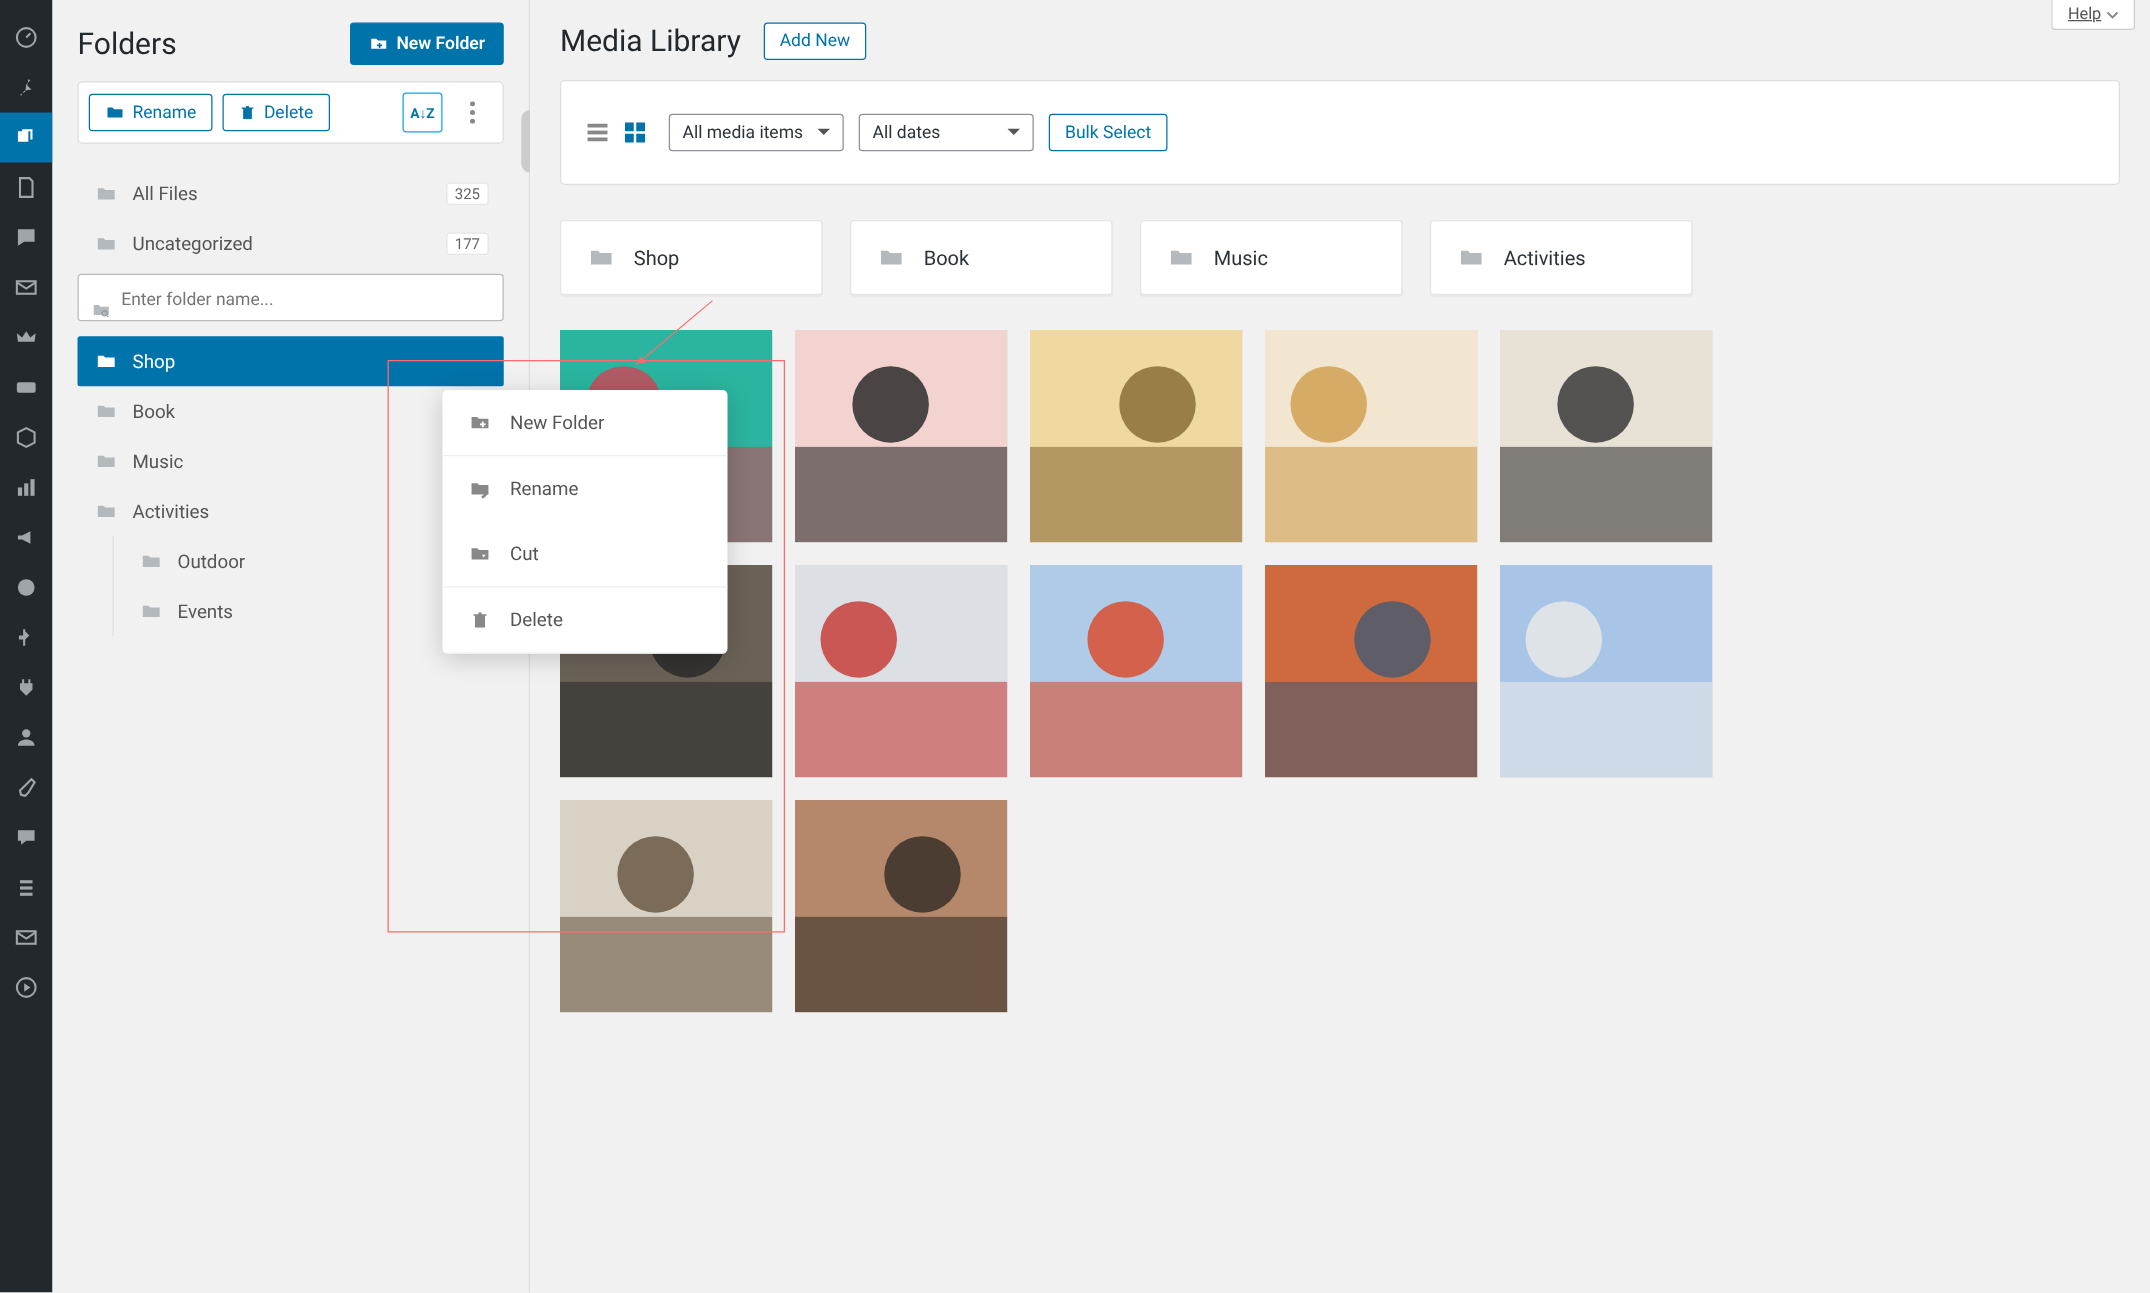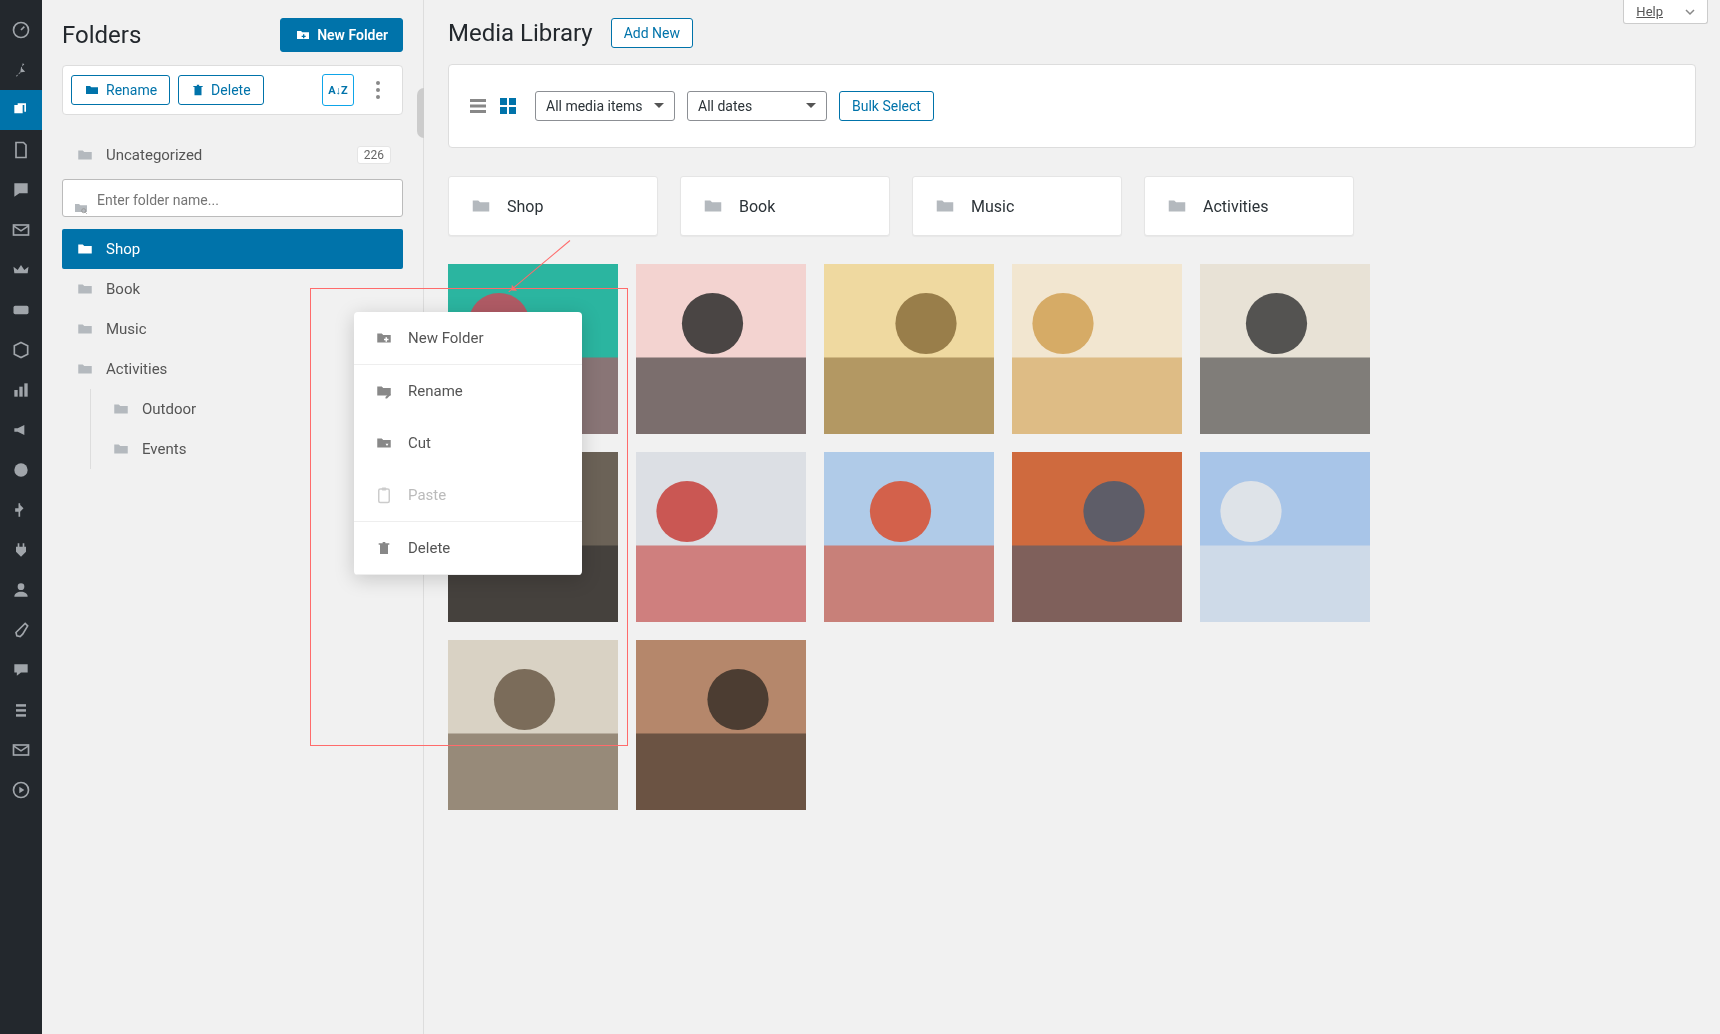--- a/index.html
+++ b/index.html
@@ -36,21 +36,21 @@
 
 .search-folder { display: flex; align-items: flex-end; border: 1px solid #bbb; border-radius: 3px; background: #fff; padding: 0 8px; height: 38px; margin-top: 4px; margin-bottom: 12px; }
 .search-folder input { border: none; outline: none; flex: 1; font-size: 14px; padding: 8px 6px; color: #555; }
 .search-folder .si { color: #b4b9be; width: 20px; display:flex; align-items:center; justify-content:center; }
 
 
 .drag-handle { position: absolute; right: -8px; top: 88px; width: 14px; height: 50px; background: #ccc; border-radius: 7px; cursor: ew-resize; }
 
 
 .main { flex: 1; padding: 18px 24px; background: #f1f1f1; overflow: auto; position: relative; }
-.help-tab { position: absolute; right: 12px; top: 0; background: #fff; border: 1px solid #ccc; border-top: none; padding: 4px 12px; font-size: 13px; color: #555; border-radius: 0 0 3px 3px; cursor: pointer; display: flex; align-items: center; gap: 22px; text-decoration: underline; }
+.help-tab { position: absolute; right: 12px; top: 0; background: #fff; border: 1px solid #ccc; border-top: none; padding: 4px 12px; font-size: 13px; color: #555; border-radius: 0 0 3px 3px; cursor: pointer; display: flex; align-items: center; gap: 4px; text-decoration: underline; }
 .main-header { display: flex; align-items: center; gap: 18px; margin-bottom: 16px; }
 .main-title { font-size: 24px; font-weight: 400; color: #23282d; }
 .filter-bar { background: #fff; border: 1px solid #ddd; border-radius: 4px; padding: 26px 14px; display: flex; align-items: center; gap: 12px; margin-bottom: 28px; }
 .view-toggle { display: flex; }
 .view-toggle .vt { width: 30px; height: 30px; display: flex; align-items: center; justify-content: center; color: #888; cursor: pointer; }
 .view-toggle .vt.active { color: #0073aa; }
 .select-box { border: 1px solid #8c8f94; border-radius: 3px; padding: 6px 30px 6px 10px; font-size: 14px; color: #2c3338; background: #fff; cursor: pointer; position: relative; min-width: 140px; }
 .select-box::after { content: ''; position: absolute; right: 10px; top: 50%; transform: translateY(-30%); border: 5px solid transparent; border-top-color: #555; }
 .search-wrap { margin-left: auto; display: flex; align-items: center; gap: 8px; }
 .search-wrap label { font-size: 14px; color: #2c3338; }
@@ -232,22 +232,31 @@
         </div>
     </div>
 
     <div class="folder-list">
       <div class="folder-item">
         <span class="fi-icon">
             <svg width="20" height="18" viewBox="0 0 24 24" fill="currentColor">
               <path d="M3 6h6l2 2h10v10H3z"></path>
             </svg>
           </span>
+        <span class="fi-label">All Files</span>
+        <span class="badge">325</span>
+      </div>
+      <div class="folder-item">
+        <span class="fi-icon">
+            <svg width="20" height="18" viewBox="0 0 24 24" fill="currentColor">
+              <path d="M3 6h6l2 2h10v10H3z"></path>
+            </svg>
+          </span>
         <span class="fi-label">Uncategorized</span>
-        <span class="badge">226</span>
+        <span class="badge">177</span>
       </div>
     </div>
 
     <div class="search-folder">
       <span class="si">
           <svg width="18" height="16" viewBox="0 0 24 24" fill="currentColor">
             <path d="M3 6h6l2 2h10v10H3z"></path>
             <circle cx="16" cy="16" r="3" fill="none" stroke="#999" stroke-width="1.5"></circle>
             <path d="M18.5 18.5l2 2" stroke="#999" stroke-width="1.5"></path>
           </svg>
@@ -333,29 +342,20 @@
           <span>Rename</span>
         </div>
         <div class="cm-item">
           <span class="cm-icon">
             <svg width="20" height="18" viewBox="0 0 24 24" fill="currentColor">
               <path d="M3 6h6l2 2h10v10H3z"></path>
               <path d="M14 13l4 0-2 3z" fill="#fff"></path>
             </svg>
           </span>
           <span>Cut</span>
-        </div>
-        <div class="cm-item disabled">
-          <span class="cm-icon">
-            <svg width="18" height="20" viewBox="0 0 24 24" fill="currentColor">
-              <rect x="5" y="4" width="14" height="18" rx="2" fill="none" stroke="currentColor" stroke-width="2"></rect>
-              <rect x="9" y="2" width="6" height="4" rx="1"></rect>
-            </svg>
-          </span>
-          <span>Paste</span>
         </div>
         <div class="cm-divider"></div>
         <div class="cm-item">
           <span class="cm-icon">
             <svg width="16" height="20" viewBox="0 0 24 24" fill="currentColor">
               <path d="M6 7h12v14H6z M4 5h16v2H4z M10 3h4v2h-4z"></path>
             </svg>
           </span>
           <span>Delete</span>
         </div>

